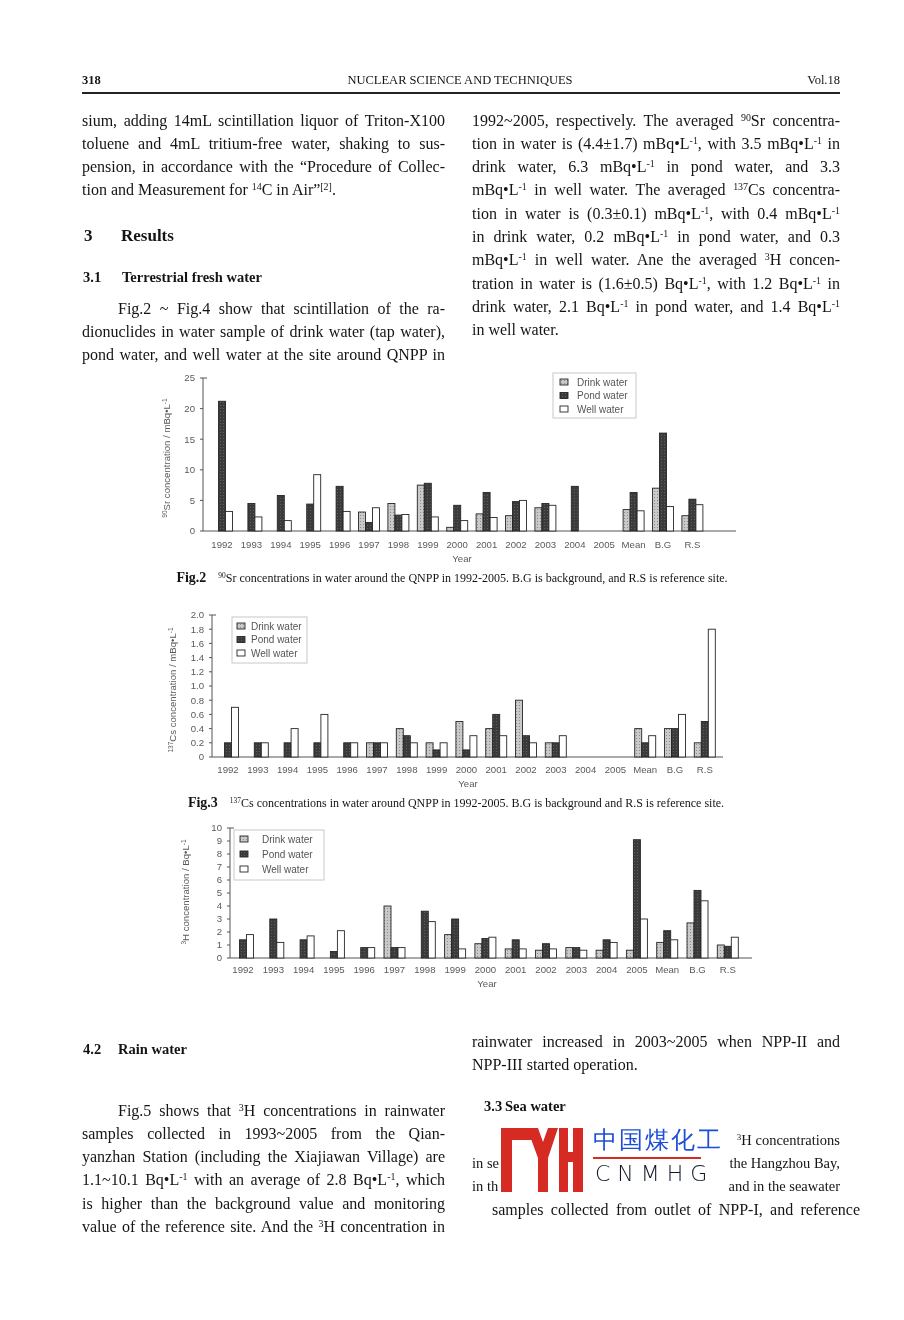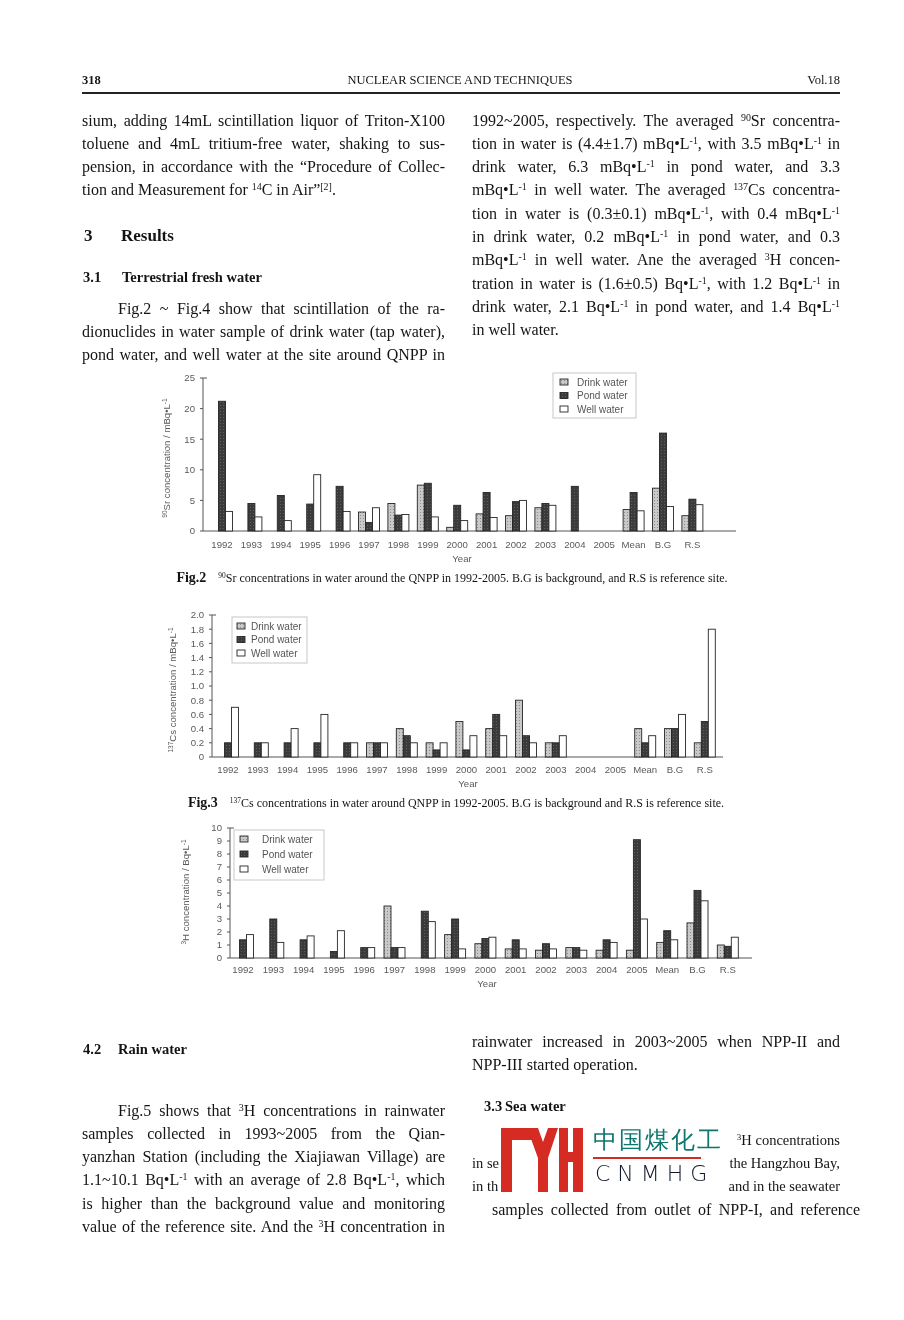--- a/index.html
+++ b/index.html
@@ -14,21 +14,21 @@
   .col .ln.indent { text-indent:36px; }
   sup { font-size:0.62em; vertical-align:0.55em; line-height:0; }
   .sec { font-weight:bold; font-size:17px; line-height:24px; }
   .subsec { font-weight:bold; font-size:14.5px; line-height:23px; }
   .split { display:flex; justify-content:space-between; font-size:14.5px; height:23.3px; line-height:23.3px; }
   .cap { font-size:12px; line-height:16px; text-align:center; white-space:nowrap; }
   .cap b { font-size:14px; margin-right:12px; }
   svg .tk { font-family:"Liberation Sans", "DejaVu Sans", sans-serif; font-size:9.6px; fill:#5a5a5a; }
   svg .lg { font-family:"Liberation Sans", "DejaVu Sans", sans-serif; font-size:10px; fill:#555; }
   .wm-box { background:#ffffff; }
-  .wm-cn { color:#0f766e; font-family:"DejaVu Sans", sans-serif; font-size:24px; line-height:28px; letter-spacing:2px; white-space:nowrap; }
+  .wm-cn { color:#1d4ed8; font-family:"DejaVu Sans", sans-serif; font-size:24px; line-height:28px; letter-spacing:2px; white-space:nowrap; }
   .wm-line { background:#d52b22; height:2px; }
   .wm-en { color:#0f172a; font-family:"DejaVu Sans", sans-serif; font-size:22px; line-height:26px; letter-spacing:7px; font-weight:300; white-space:nowrap; }
 </style>
 </head>
 <body>
 
 <div id="page">
 
   <svg width="0" height="0" style="position:absolute">
     <defs>

